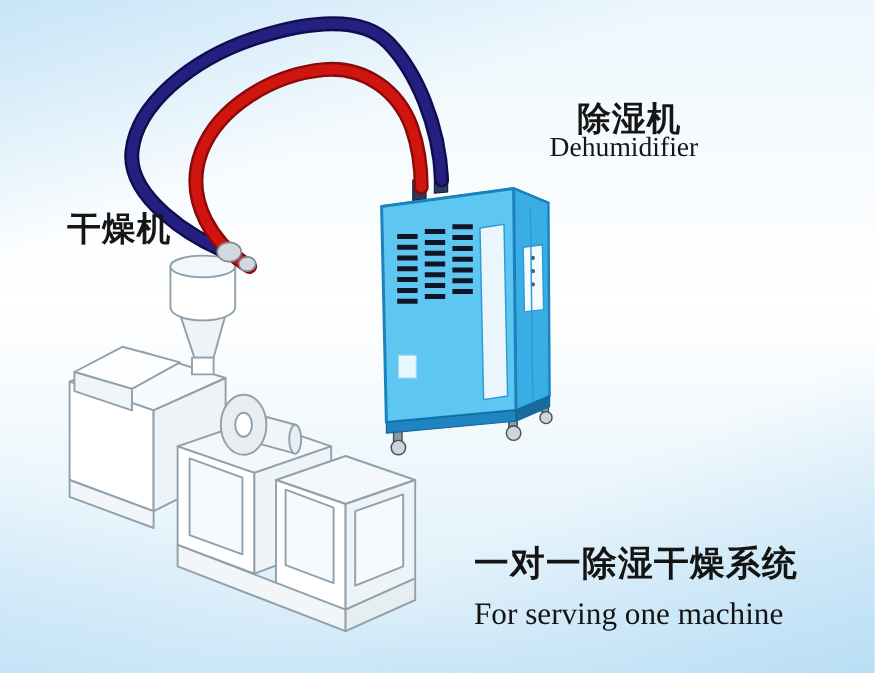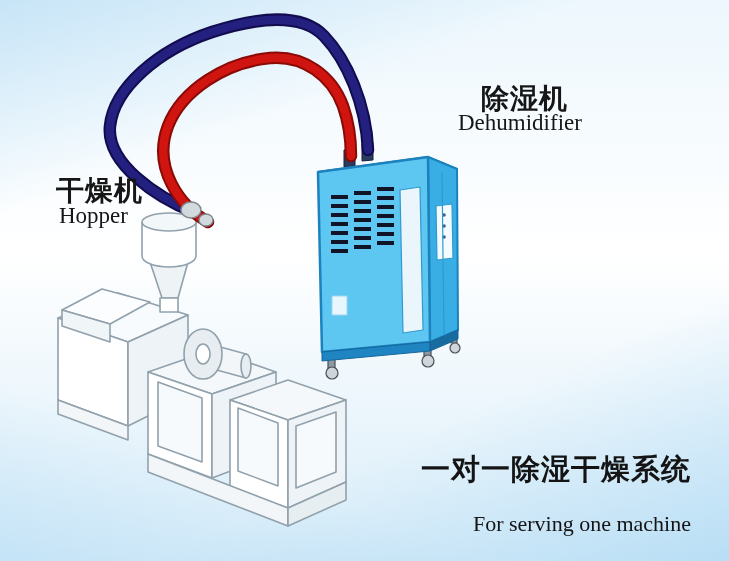--- a/index.html
+++ b/index.html
@@ -18,23 +18,23 @@
   .lbl-en { font-family:"Liberation Serif", serif; font-size:23px; }
   .title {
     position:absolute; left:122px; top:236px; width:520px;
     font-size:43px; font-weight:800; line-height:47px; letter-spacing:2px;
     color:#1e8fe8;
     text-shadow:
       -3px -3px 0 #fff, 3px -3px 0 #fff, -3px 3px 0 #fff, 3px 3px 0 #fff,
       -4px 0 0 #fff, 4px 0 0 #fff, 0 -4px 0 #fff, 0 4px 0 #fff,
       0 0 8px #fff;
   }
-  .system-block { position:absolute; left:395px; top:450px; width:296px; text-align:right; }
+  .system-block { position:absolute; left:395px; top:450px; width:296px; text-align:left; }
   .system-cn { font-size:29px; font-weight:bold; letter-spacing:1px; color:#141414; }
-  .system-en { font-family:"Liberation Serif", serif; font-size:22px; color:#141414; margin-top:21px; }
+  .system-en { font-family:"Liberation Serif", serif; font-size:26px; color:#141414; margin-top:7px; }
 </style>
 </head>
 <body>
 
 <div class="stage">
 
   <svg class="art" viewBox="0 0 729 561" xmlns="http://www.w3.org/2000/svg">
 
     <g stroke="#91a1ac" stroke-width="1.6" fill="#ffffff" stroke-linejoin="round">
 
@@ -132,21 +132,20 @@
     <g stroke="#7d8a92" stroke-width="1.4">
       <ellipse cx="191" cy="210" rx="10" ry="8" fill="#d3dade"></ellipse>
       <ellipse cx="206" cy="220" rx="7" ry="6" fill="#d3dade"></ellipse>
     </g>
   </svg>
 
   <div class="lbl lbl-cn" style="left:481px; top:80px;">除湿机</div>
   <div class="lbl lbl-cn" style="left:56px; top:172px;">干燥机</div>
 
   <div class="lbl lbl-en" style="left:458px; top:110px;">Dehumidifier</div>
-  <div class="lbl lbl-en" style="left:59px; top:203px;">Hopper</div>
 
   <div class="title">
   </div>
 
   <div class="system-block">
     <div class="system-cn">一对一除湿干燥系统</div>
     <div class="system-en">For serving one machine</div>
   </div>
 
 </div>

